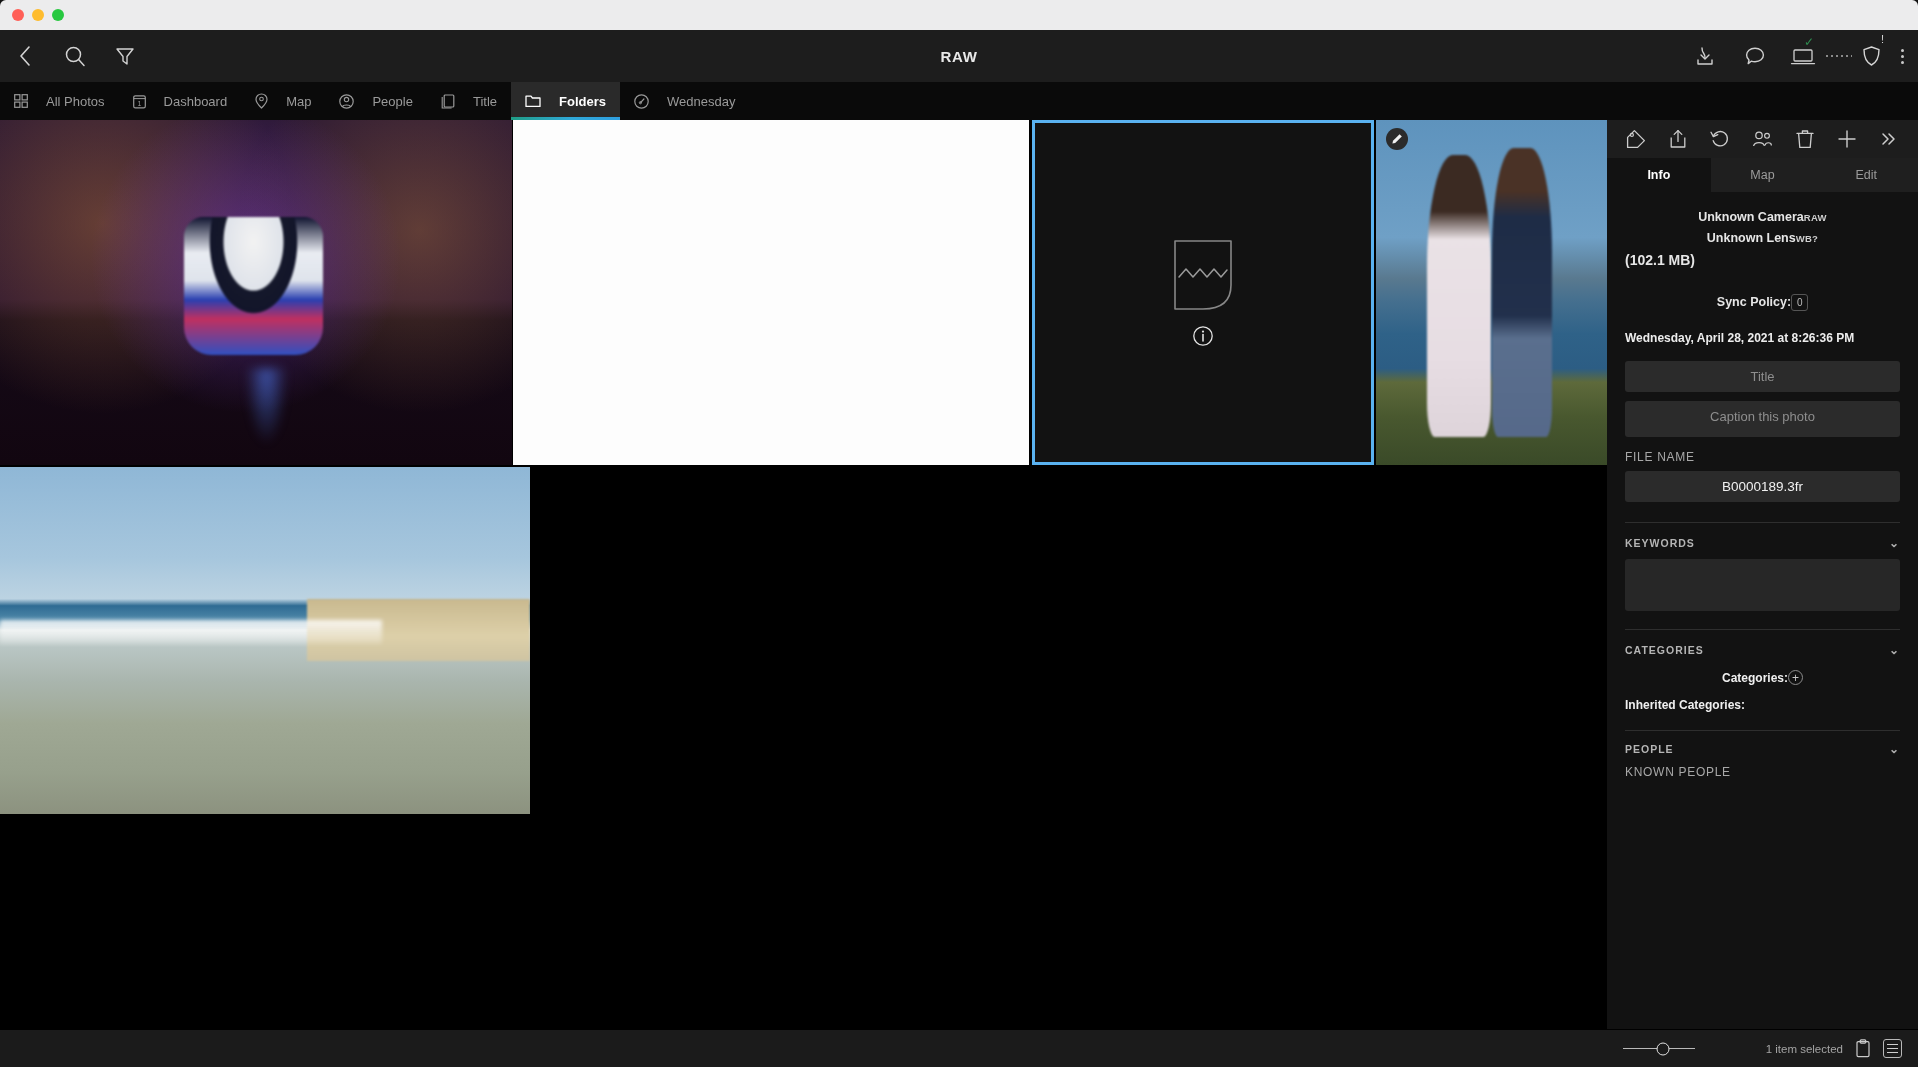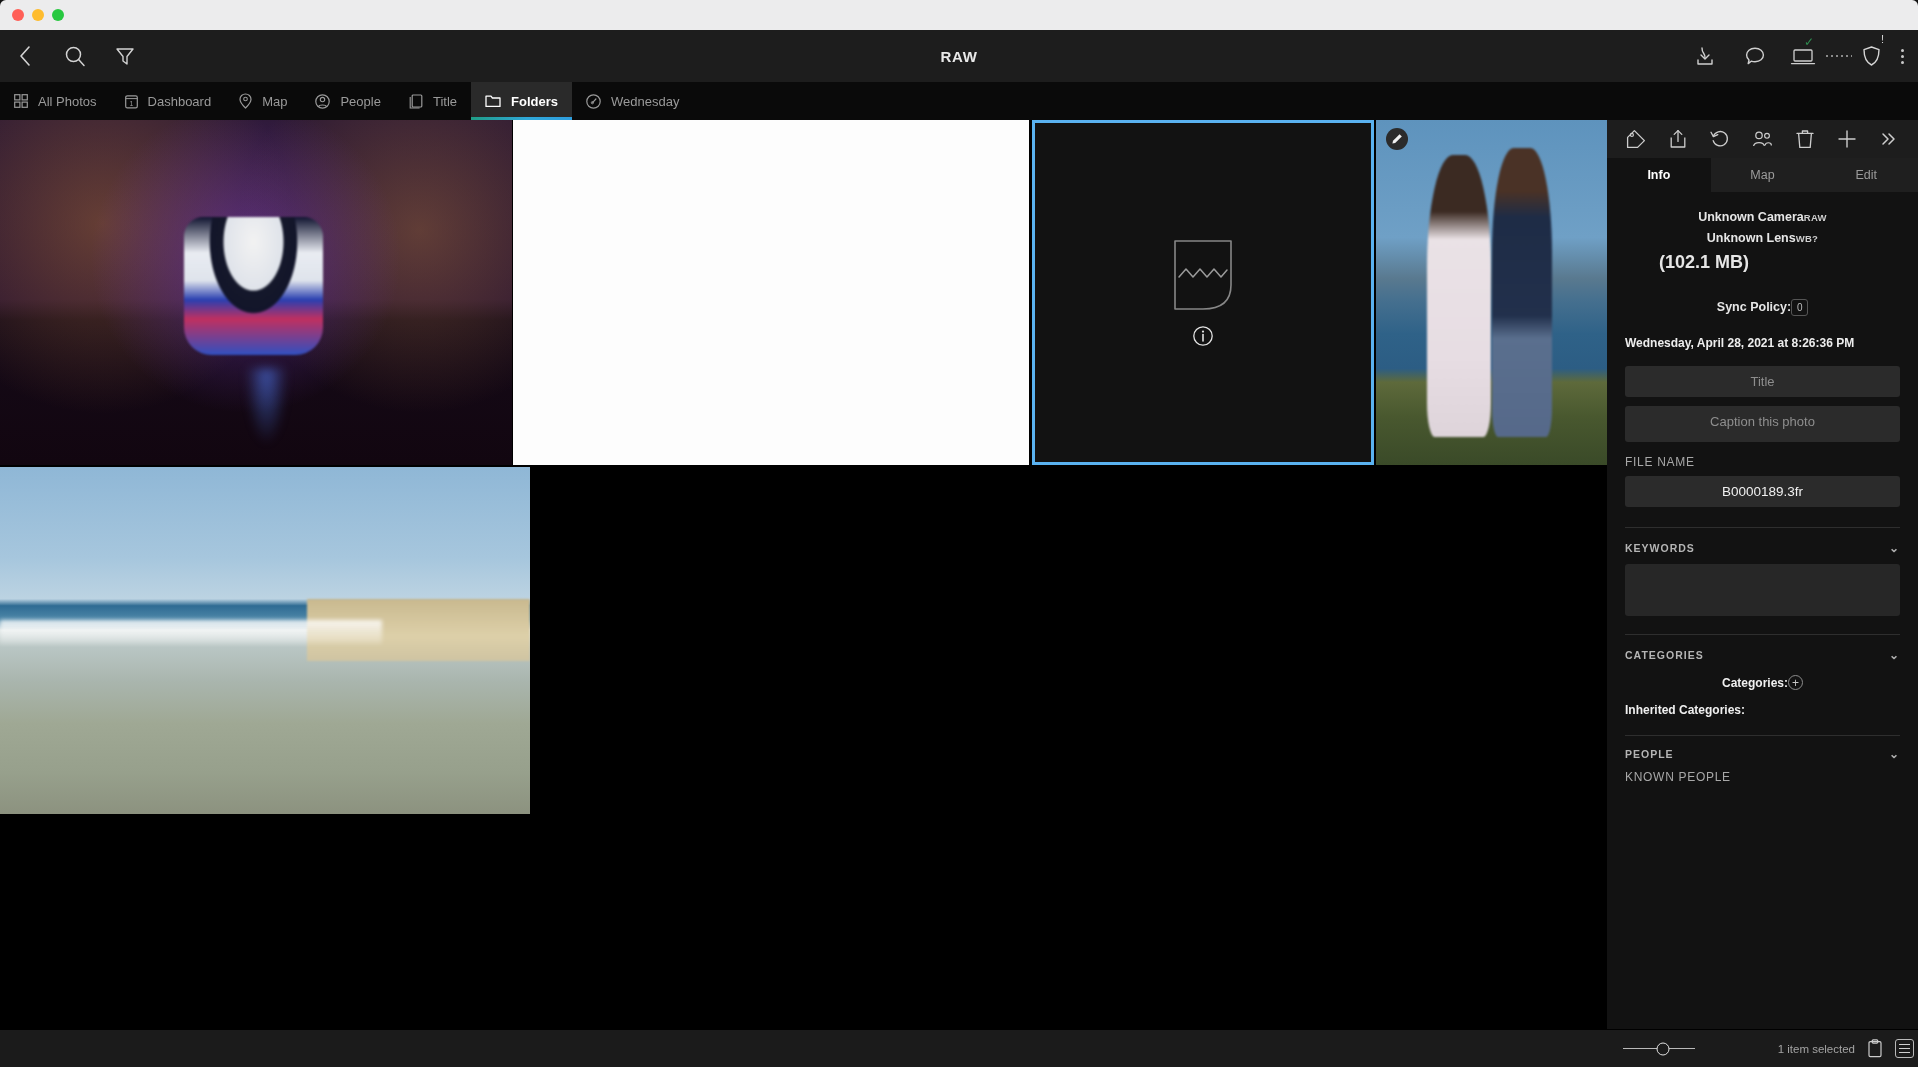--- a/index.html
+++ b/index.html
@@ -72,21 +72,21 @@
   .kebab { display:flex; flex-direction:column; gap:3px; align-items:center; cursor:pointer;}
   .kebab i { width:3px; height:3px; border-radius:50%; background:#c9c9c9; display:block;}
 
   
   .navbar {
     height: 38px; flex: 0 0 38px;
     background: #0a0a0a;
     display: flex; align-items: stretch;
   }
   .nav-item {
-    display: flex; align-items: center; gap: 10px;
+    display: flex; align-items: center; gap: 18px;
     padding: 0 14px;
     color: #9a9a9a; font-size: 13px;
     cursor: pointer; position: relative;
   }
   .nav-item.active {
     background: #2a2a2a; color: #fff; font-weight: bold;
   }
   .nav-item.active::after {
     content:''; position:absolute; left:0; right:0; bottom:0; height:3px;
     background: linear-gradient(to right, #1f9e86 0%, #2fa8d8 55%, #2f9fe0 100%);
@@ -214,21 +214,21 @@
     flex: 1; display: flex; align-items: center; justify-content: center;
     font-size: 12.5px; color: #9b9b9b; cursor: pointer;
   }
   .rp-tab.active { background: #121212; color: #fff; font-weight: bold; }
 
   .rp-scroll { flex: 1 1 auto; overflow: hidden; padding: 0 18px; min-height: 0; }
 
   .meta-row { display:flex; align-items:baseline; justify-content:center; }
   .meta-main { color:#e6e6e6; font-size:12.5px; font-weight:bold; }
   .meta-tag { color:#cfcfcf; font-size:9.5px; font-weight:bold; letter-spacing:.3px; }
-  .meta-size { color:#e6e6e6; font-size:18px; font-weight:bold;margin-left:34px; }
+  .meta-size { color:#e6e6e6; font-size:14px; font-weight:bold; }
 
   .badge-box {
     min-width:17px; height:17px; padding:0 4px;
     border:1px solid #555; border-radius:3px;
     color:#bdbdbd; font-size:10px;
     display:flex; align-items:center; justify-content:center;
   }
   .date-line { color:#ededed; font-size:12px; font-weight:bold; }
 
   .field {
@@ -272,21 +272,21 @@
     border-top: 1px solid #000;
   }
   .sb-left { flex: 1 1 auto; position: relative; height:100%; }
   .sb-hidden {
     position:absolute; left:50%; transform:translateX(-50%);
     bottom:-2px; color:#6e6e6e; font-size:10px; white-space:nowrap;
   }
   .sb-right {
     flex: 0 0 311px; height:100%;
     display:flex; align-items:center; gap:12px;
-    padding: 0 4px 0 16px;
+    padding: 0 16px 0 16px;
     background:#1b1b1b;
   }
   .slider { position:relative; width:72px; height:14px; display:flex; align-items:center; }
   .slider .track { width:100%; height:1px; background:#b9b9b9; }
   .slider .knob {
     position:absolute; left:56%; top:50%; transform:translate(-50%,-50%);
     width:13px; height:13px; border-radius:50%;
     border:1.5px solid #e2e2e2; background:#1b1b1b;
     cursor:pointer;
   }

